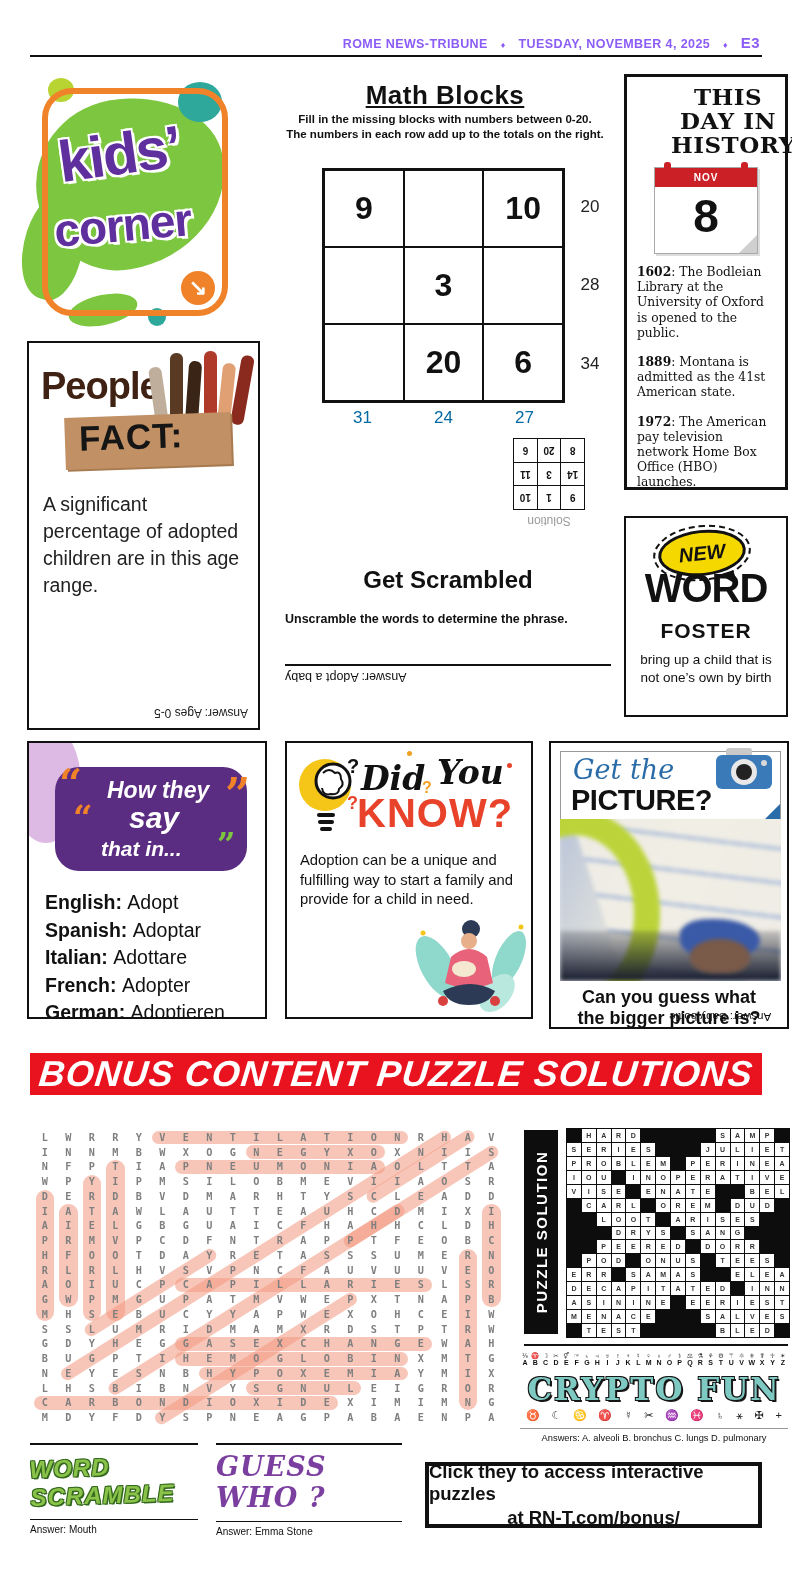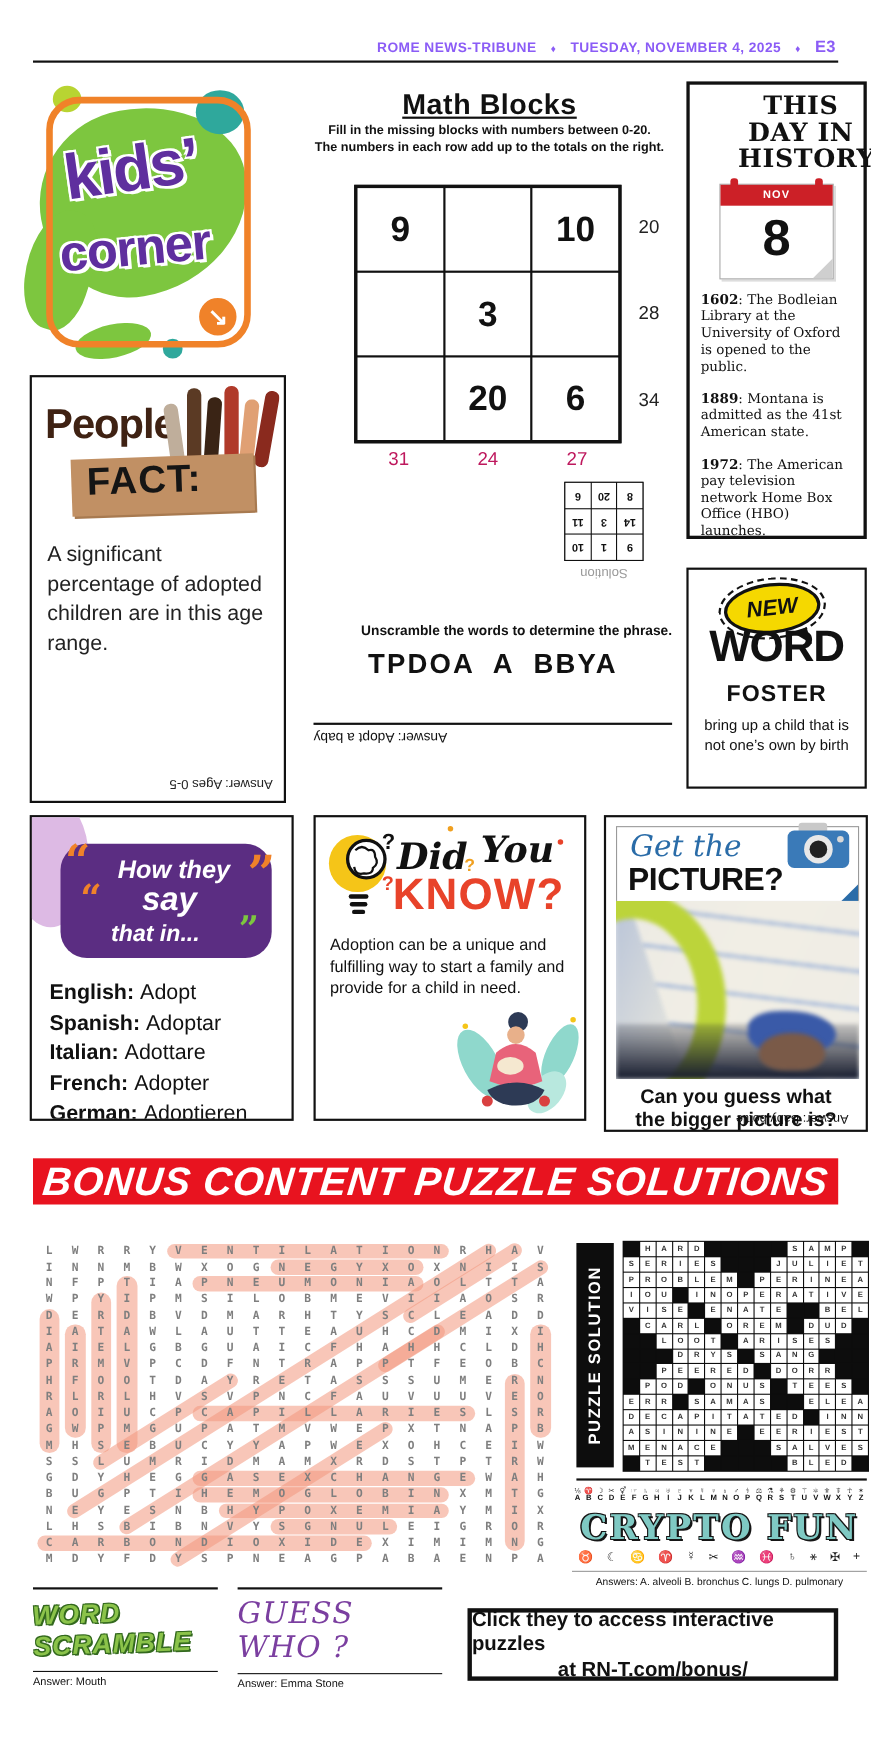--- a/index.html
+++ b/index.html
@@ -43,21 +43,21 @@
             font-size:11.5px;font-weight:600;line-height:14.5px;color:#111;}
   .math-grid{position:absolute;left:322px;top:168px;width:243px;height:235px;
              background:#111;border:3px solid #111;display:grid;
              grid-template-columns:repeat(3,1fr);grid-template-rows:repeat(3,1fr);gap:2px;}
   .mb-cell{background:#fff;display:flex;align-items:center;justify-content:center;
            font-size:32px;font-weight:900;}
   .mb-rows{position:absolute;left:572px;top:168px;width:36px;height:235px;display:flex;
            flex-direction:column;justify-content:space-around;align-items:center;}
   .mb-rows .mb-total{font-size:17px;color:#222;}
   .mb-cols{position:absolute;left:322px;top:408px;width:243px;display:flex;justify-content:space-around;}
-  .mb-total{font-size:17px;color:#be185d;}
+  .mb-total{font-size:17px;color:#0369a1;}
   .sol-wrap{position:absolute;left:510px;top:438px;width:78px;transform:rotate(180deg);}
   .sol-label{text-align:center;font-size:12px;color:#9a9a9a;margin-bottom:4px;}
   .sol-grid{width:72px;height:72px;margin:0 auto;background:#111;border:1.5px solid #111;
             display:grid;grid-template-columns:repeat(3,1fr);grid-template-rows:repeat(3,1fr);gap:1px;}
   .sol-cell{background:#fff;display:flex;align-items:center;justify-content:center;
             font-size:10px;font-weight:900;}
 
   
   .tdh{position:absolute;left:624px;top:74px;width:164px;height:416px;border:3px solid #111;background:#fff;}
   .tdh-title{margin-top:8px;text-align:center;font-family:"DejaVu Serif",serif;font-weight:900;
@@ -81,21 +81,21 @@
           transform:rotate(-2deg);box-shadow:2px 2px 0 #a87a50;}
   .pf-t2{position:absolute;left:50px;top:74px;font-size:35px;font-weight:900;color:#151515;
          transform:rotate(-2deg);letter-spacing:1px;}
   .pf-body{position:absolute;left:14px;top:148px;width:205px;font-size:19.5px;line-height:27px;color:#222;}
   .pf-ans{position:absolute;right:10px;bottom:8px;font-size:12px;color:#222;
           transform:rotate(180deg);transform-origin:center;}
 
   
   .gs{position:absolute;left:285px;top:566px;width:326px;}
   .gs-title{text-align:center;font-size:24px;font-weight:900;}
-  .gs-instr{text-align:right;font-size:12.5px;font-weight:600;margin-top:0;}
+  .gs-instr{text-align:left;font-size:12.5px;font-weight:600;margin-top:18px;}
   .gs-puzzle{text-align:center;font-size:25px;font-weight:900;letter-spacing:2px;margin-top:10px;white-space:pre;}
   .gs-rule{margin-top:38px;height:2px;background:#111;}
   .gs-ans{text-align:right;margin-top:4px;font-size:12.5px;transform:rotate(180deg);}
 
   
   .nw{position:absolute;left:624px;top:516px;width:164px;height:201px;border:2.5px solid #111;text-align:center;}
   .nw-bubble-wrap{position:relative;height:64px;margin-top:10px;}
   .nw-bubble{position:absolute;left:32px;top:2px;width:88px;height:46px;background:#f5d800;
              border:3px solid #111;border-radius:50%;transform:rotate(-6deg);outline:2px dashed #111;outline-offset:3px;
              display:flex;align-items:center;justify-content:center;font-size:20px;font-weight:900;font-style:italic;}
@@ -198,21 +198,21 @@
   .cf-ans{margin-top:6px;border-top:1px solid #999;padding-top:4px;font-size:9.3px;color:#111;text-align:center;}
 
   
   .wsb{position:absolute;left:30px;top:1443px;width:168px;}
   .wsb-line{height:1.5px;background:#111;}
   .wsb-title{font-size:24px;font-weight:900;font-style:italic;color:#8bc34a;padding:8px 0 10px;
              letter-spacing:1px;transform:rotate(-2deg);
              text-shadow:1.5px 1.5px 0 #33691e,-1px -1px 0 #33691e,1px -1px 0 #33691e,-1px 1px 0 #33691e;}
   .wsb-ans{font-size:10px;padding:4px 0 6px;}
   .gw{position:absolute;left:216px;top:1443px;width:186px;}
-  .gw-title{font-family:"DejaVu Serif",serif;font-size:27px;font-weight:400;font-style:italic;
+  .gw-title{font-family:"DejaVu Serif",serif;font-size:27px;font-weight:700;font-style:italic;
             color:#7b3fa0;padding:6px 0 8px;letter-spacing:1px;}
   .gw-ans{font-size:10px;padding:4px 0 6px;}
   .cta{position:absolute;left:425px;top:1462px;width:337px;height:66px;border:4px solid #111;
        display:flex;flex-direction:column;align-items:center;justify-content:center;gap:2px;}
   .cta div{font-size:18.5px;font-weight:800;line-height:22px;}
 </style>
 </head>
 <body>
 
 <div class="page">
@@ -310,22 +310,22 @@
       <rect x="74" y="14" width="13" height="62" rx="6" fill="#e0a074" transform="rotate(6 80 45)"></rect>
       <rect x="90" y="6" width="13" height="70" rx="6" fill="#8a2a1e" transform="rotate(10 96 41)"></rect>
     </svg>
     <div class="pf-box"></div>
     <div class="pf-t2">FACT:</div>
     <div class="pf-body">A significant percentage of adopted children are in this age range.</div>
     <div class="pf-ans">Answer: Ages 0-5</div>
   </div>
 
   <div class="gs">
+    <div class="gs-title">Get Scrambled</div>
     <div class="gs-instr">Unscramble the words to determine the phrase.</div>
-    <div class="gs-puzzle">TPDOA  A  BBYA</div>
     <div class="gs-rule"></div>
     <div class="gs-ans">Answer: Adopt a baby</div>
   </div>
 
   <div class="nw">
     <div class="nw-bubble-wrap">
       <div class="nw-bubble">NEW</div>
       <div class="nw-tail"></div>
     </div>
     <div class="nw-word">WORD</div>

